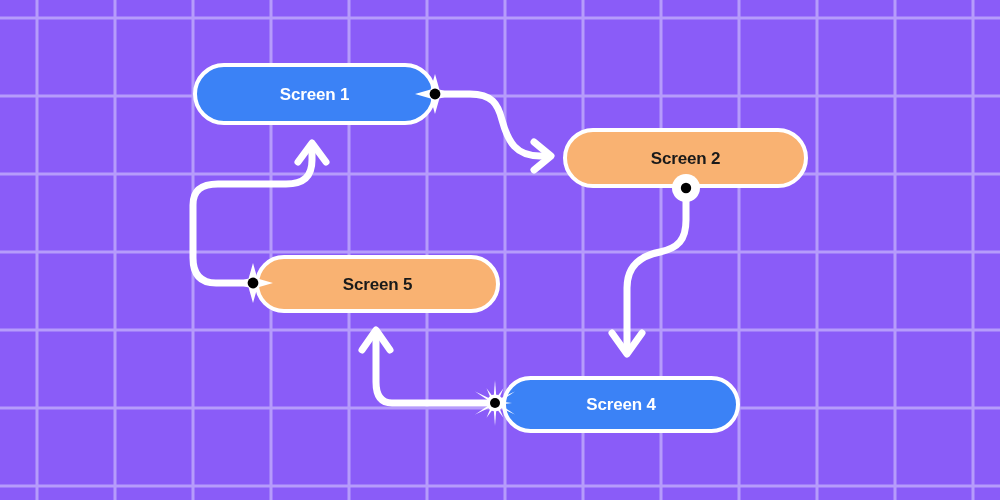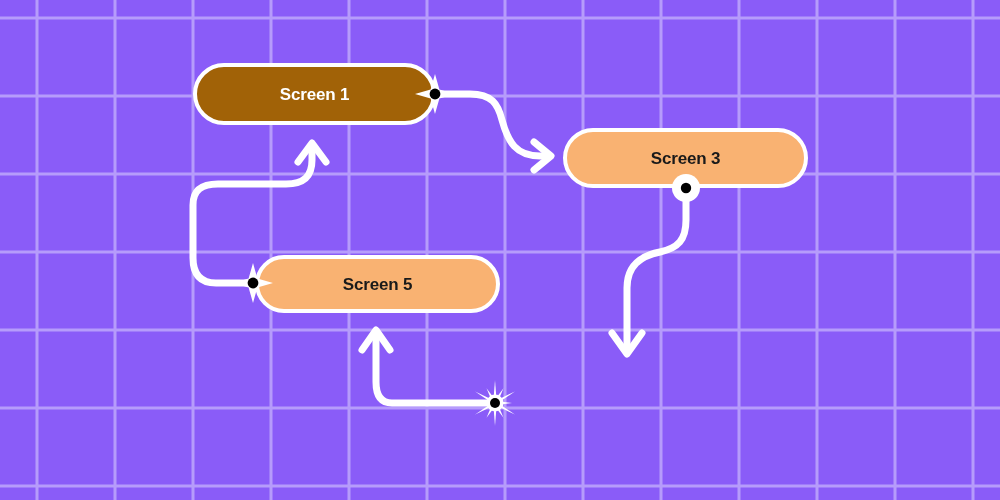--- a/index.html
+++ b/index.html
@@ -35,21 +35,21 @@
     align-items: center;
     justify-content: center;
     border: 4px solid #ffffff;
     border-radius: 999px;
     font-weight: 700;
     font-size: 17px;
     letter-spacing: -0.2px;
     user-select: none;
   }
   .pill.dark {
-    background: #a16207;
+    background: #3b82f6;
     color: #ffffff;
   }
   .pill.light {
     background: #f9b272;
     color: #1a1a1a;
   }
   .pill-label {
     pointer-events: none;
     line-height: 1;
   }
@@ -107,27 +107,30 @@
       <path d="M 493 403 L 392 403 C 380 403 376 394 376 382 L 376 336"></path>
       <polyline points="362,350 376,330 390,350"></polyline>
     </g>
   </svg>
 
   <div class="pill dark" style="left:193px; top:63px; width:243px; height:62px;">
     <span class="pill-label">Screen 1</span>
   </div>
 
   <div class="pill light" style="left:563px; top:128px; width:245px; height:60px;">
-    <span class="pill-label">Screen 3</span>
+    <span class="pill-label">Screen 2</span>
   </div>
 
   <div class="pill light" style="left:255px; top:255px; width:245px; height:58px;">
     <span class="pill-label">Screen 5</span>
   </div>
 
+  <div class="pill dark" style="left:502px; top:376px; width:238px; height:57px;">
+    <span class="pill-label">Screen 4</span>
+  </div>
 
   <svg class="port clickable" style="left:415px; top:74px;" width="40" height="40" viewBox="0 0 40 40">
     <path d="M20 0 L24.4 15.6 L40 20 L24.4 24.4 L20 40 L15.6 24.4 L0 20 L15.6 15.6 Z" fill="#ffffff"></path>
     <circle cx="20" cy="20" r="5.4" fill="#000000"></circle>
   </svg>
 
   <svg class="port clickable" style="left:672px; top:174px;" width="28" height="28" viewBox="0 0 28 28">
     <circle cx="14" cy="14" r="14" fill="#ffffff"></circle>
     <circle cx="14" cy="14" r="5.2" fill="#000000"></circle>
   </svg>

